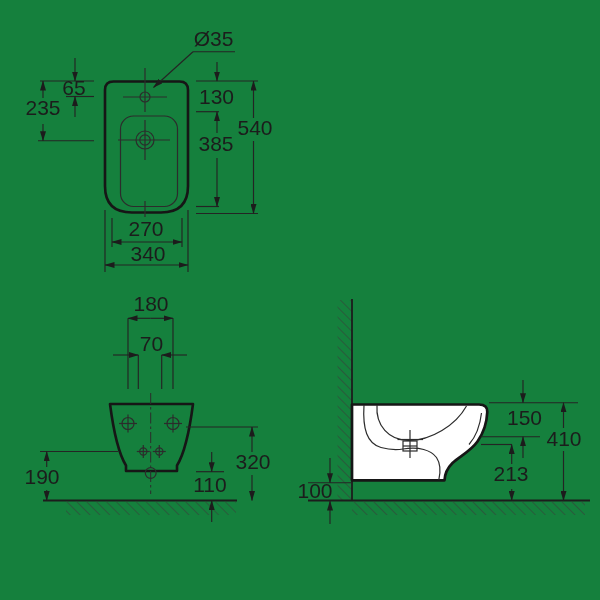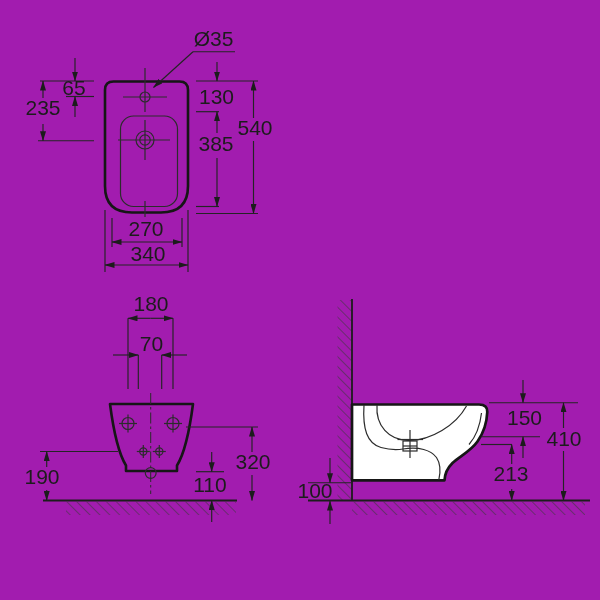--- a/index.html
+++ b/index.html
@@ -1,19 +1,19 @@
 <!DOCTYPE html>
 <html><head>
 <meta charset="utf-8">
 <style>
   html,body{margin:0;padding:0;background:#ffffff;}
   .canvas{
     position:relative;
     width:600px;height:600px;
-    background:#a21caf;
+    background:#15803d;
     font-family:"Liberation Sans", sans-serif;
     overflow:hidden;
   }
   svg{position:absolute;left:0;top:0;}
   svg text{
     font-family:"Liberation Sans", sans-serif;
     font-size:21px;
     fill:#1c1c1c;
     text-anchor:middle;
   }

